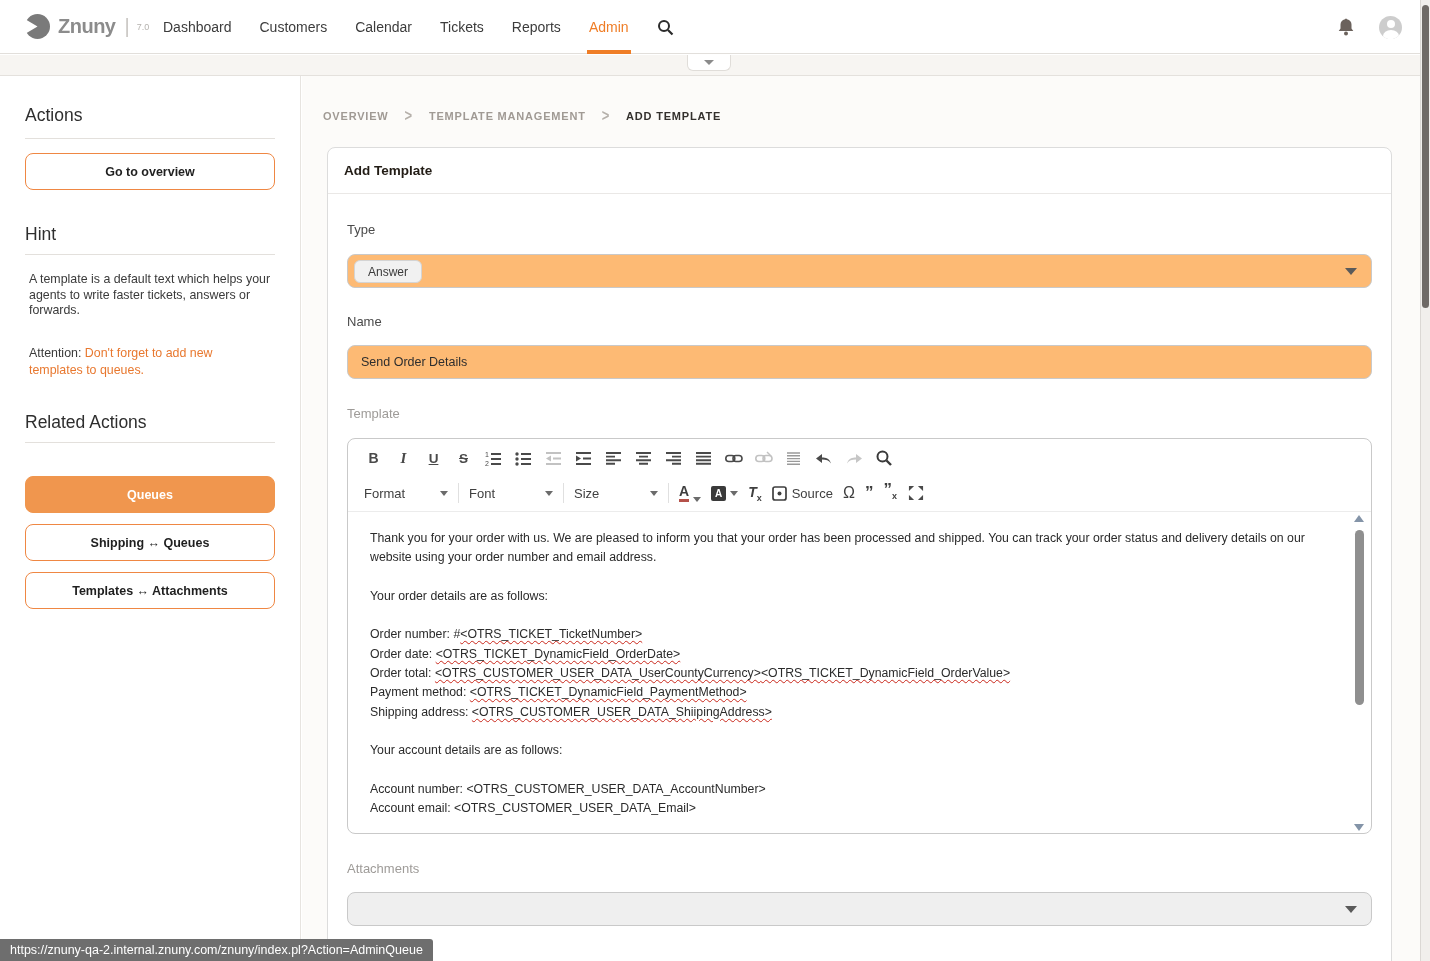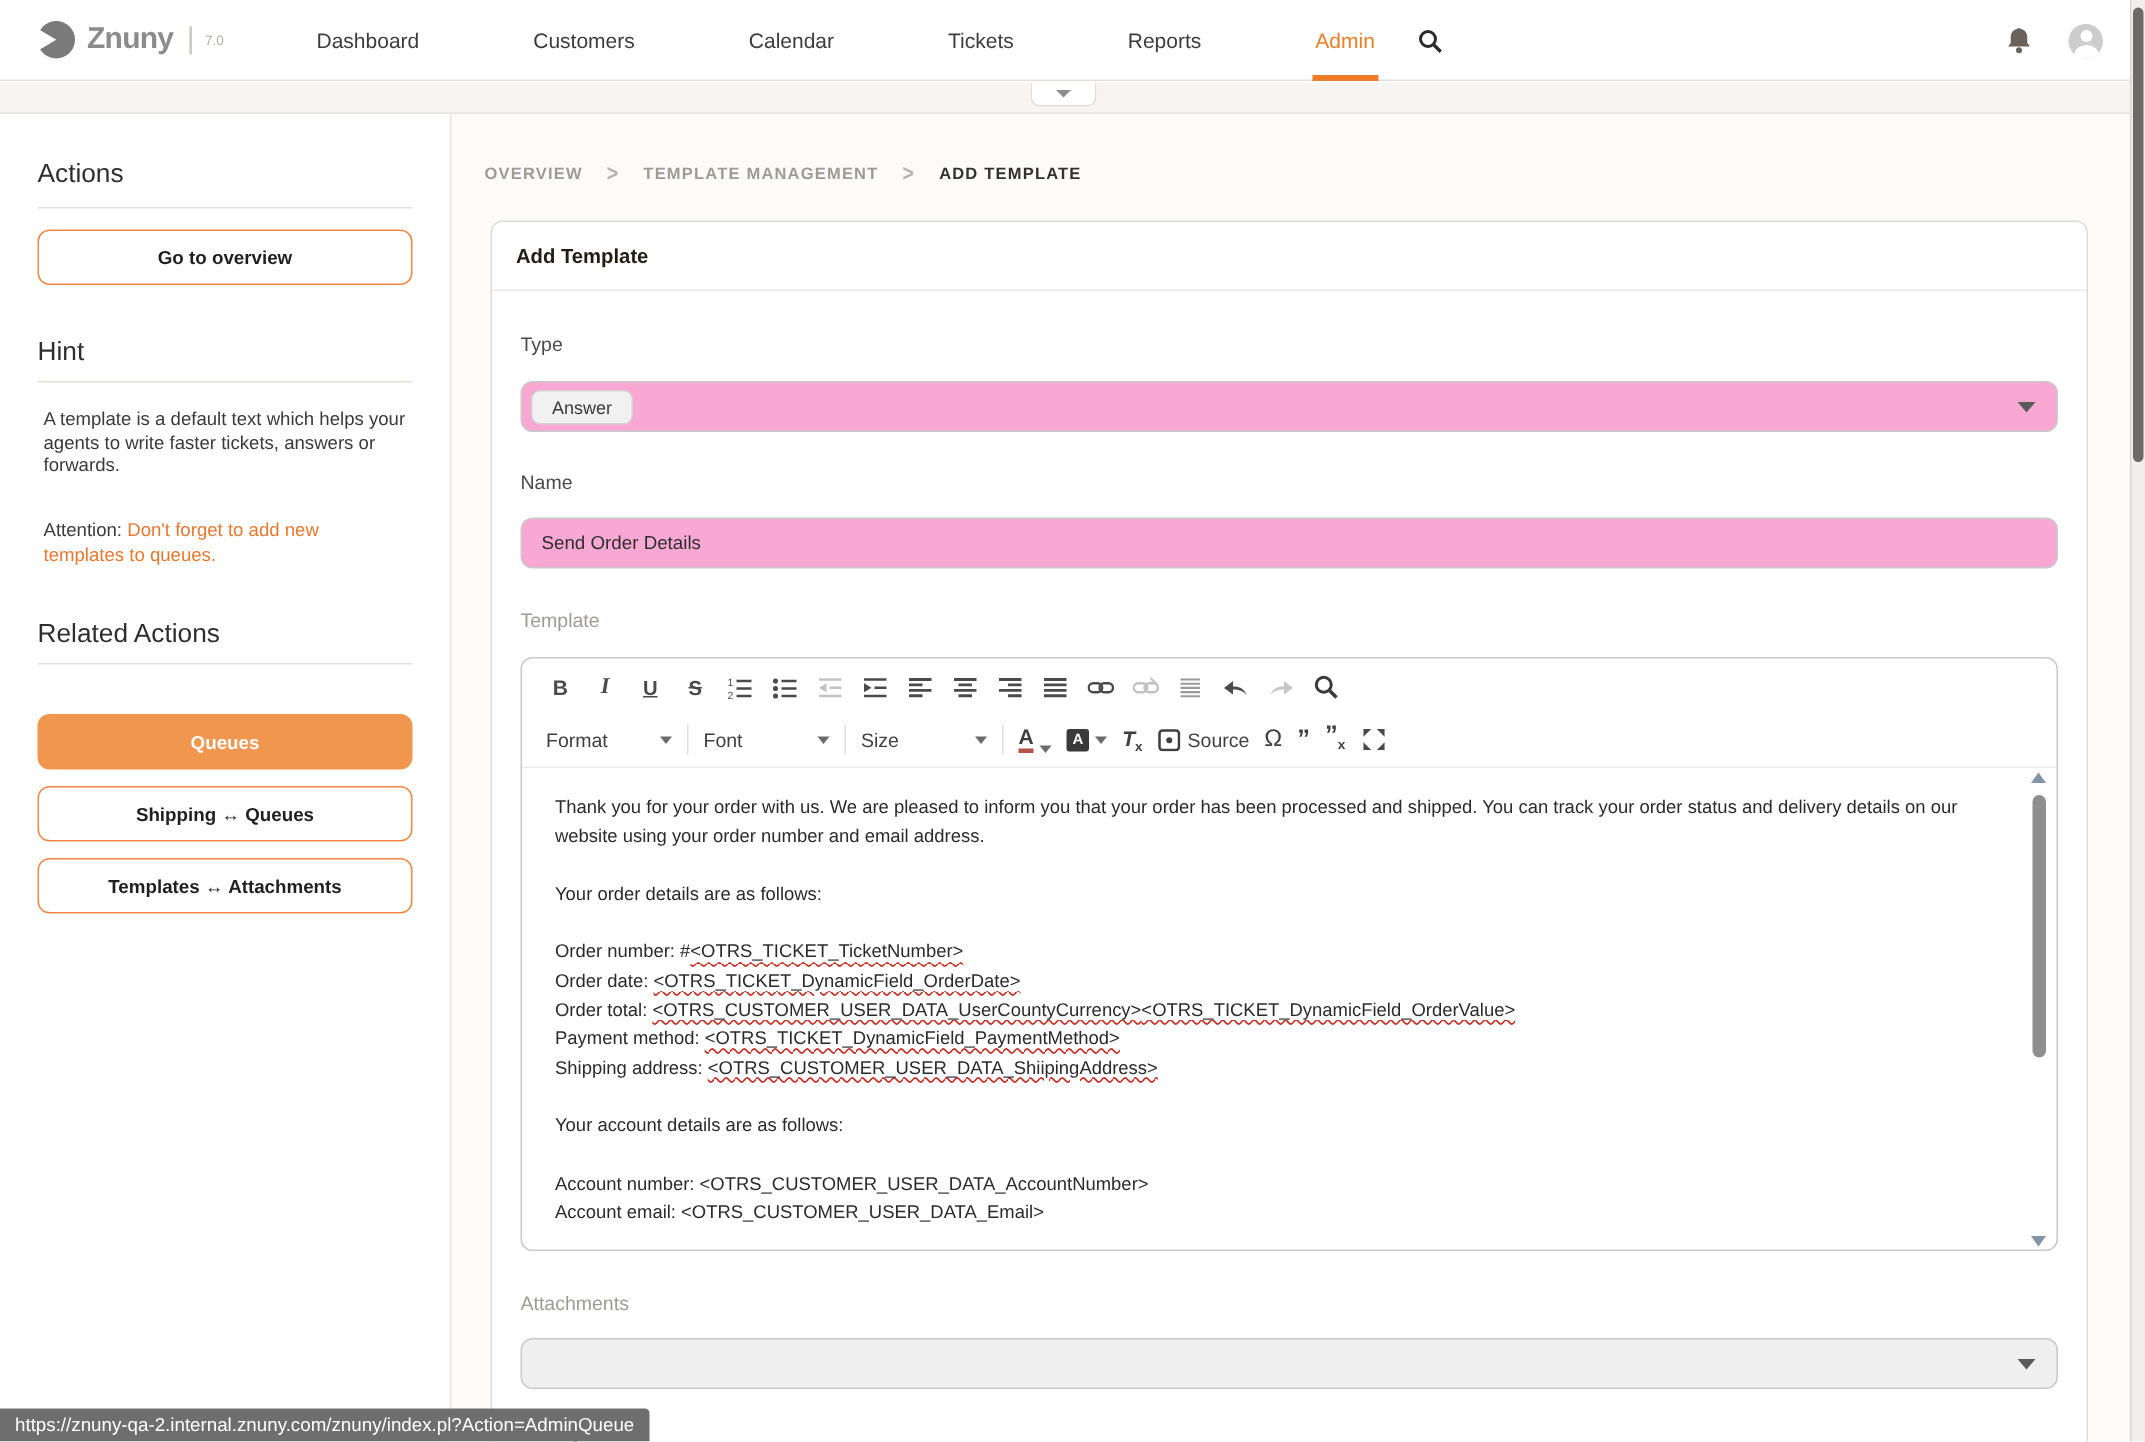--- a/index.html
+++ b/index.html
@@ -8,21 +8,21 @@
 
   
   .navbar { position:absolute; left:0; top:0; width:1430px; height:54px; background:#fff;
     border-bottom:1px solid #e2dfdb; z-index:5; }
   .logo { position:absolute; left:24px; top:13px; display:flex; align-items:center; gap:7px; }
   .logo-text { font-size:20px; font-weight:bold; color:#8c8c8c; letter-spacing:-0.5px; }
   .logo-sep { color:#c9c6c2; font-size:20px; font-weight:300; margin-left:2px; }
   .logo-ver { color:#b5b2ae; font-size:9px; margin-top:0; }
   .nav-items { position:absolute; left:163px; top:0; height:54px; display:flex; gap:28px; align-items:center; }
   .nav-item { font-size:14px; color:#3c3c3c; cursor:pointer; position:relative; height:54px;
-    display:flex; align-items:center;margin-left:48px; }
+    display:flex; align-items:center; }
   .nav-item.active { color:#ef7d26; }
   .nav-item.active::after { content:""; position:absolute; left:-2px; right:-2px; bottom:0; height:4px; background:#ef7d26; }
   .nav-search { display:flex; align-items:center; height:54px; cursor:pointer; }
   .nav-right { position:absolute; right:28px; top:0; height:54px; display:flex; align-items:center; gap:24px; }
   .avatar { width:23px; height:23px; border-radius:50%; background:#cdcdcd; overflow:hidden; position:relative; cursor:pointer; }
   .avatar::before { content:""; position:absolute; left:7.5px; top:4px; width:8px; height:8px; border-radius:50%; background:#fff; }
   .avatar::after { content:""; position:absolute; left:3.5px; top:14px; width:16px; height:12px; border-radius:50%; background:#fff; }
 
   
   .substrip { position:absolute; left:0; top:55px; width:1430px; height:21px; background:#f7f5f2;
@@ -55,21 +55,21 @@
   .bc-sep { color:#b5b0aa; font-size:13px; font-weight:bold; transform:scaleY(1.2); }
 
   .card { position:absolute; left:327px; top:147px; width:1065px; height:880px; background:#fff;
     border:1px solid #dcdcdc; border-radius:8px; }
   .card-title { position:absolute; left:16px; top:15px; font-size:13.5px; font-weight:bold; color:#221c15; }
   .card-hr { position:absolute; left:0; top:45px; width:100%; border:none; border-top:1px solid #eae8e6; }
 
   .f-label { position:absolute; left:19px; font-size:13px; color:#4a4a4a; }
   .f-label.muted { color:#9e9b98; }
   .fieldbox { position:absolute; left:19px; width:1025px; height:34px; border:1px solid #c9c9c9;
-    border-radius:8px; background:#f9a8d4; }
+    border-radius:8px; background:#fdba74; }
   .fieldbox .caret { position:absolute; right:14px; top:13px; width:0; height:0;
     border-left:6px solid transparent; border-right:6px solid transparent; border-top:7px solid #5a5a5a; }
   .pill { position:absolute; left:6px; top:5px; height:23px; padding:0 13px; background:#f1f1f1;
     border:1px solid #d4d4d4; border-radius:6px; font-size:12px; color:#3a3a3a;
     display:flex; align-items:center; cursor:pointer; }
   .textvalue { position:absolute; left:13px; top:9px; font-size:12.5px; color:#2e2e2e; }
   .fieldbox.gray { background:#efefef; }
 
   
   .editor { position:absolute; left:19px; top:290px; width:1025px; height:396px;

